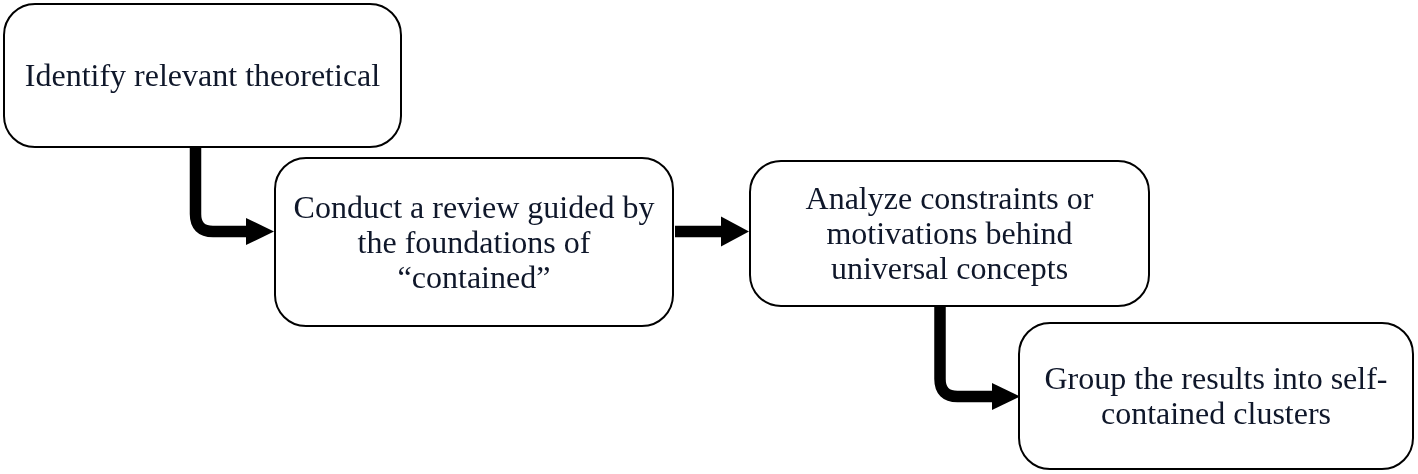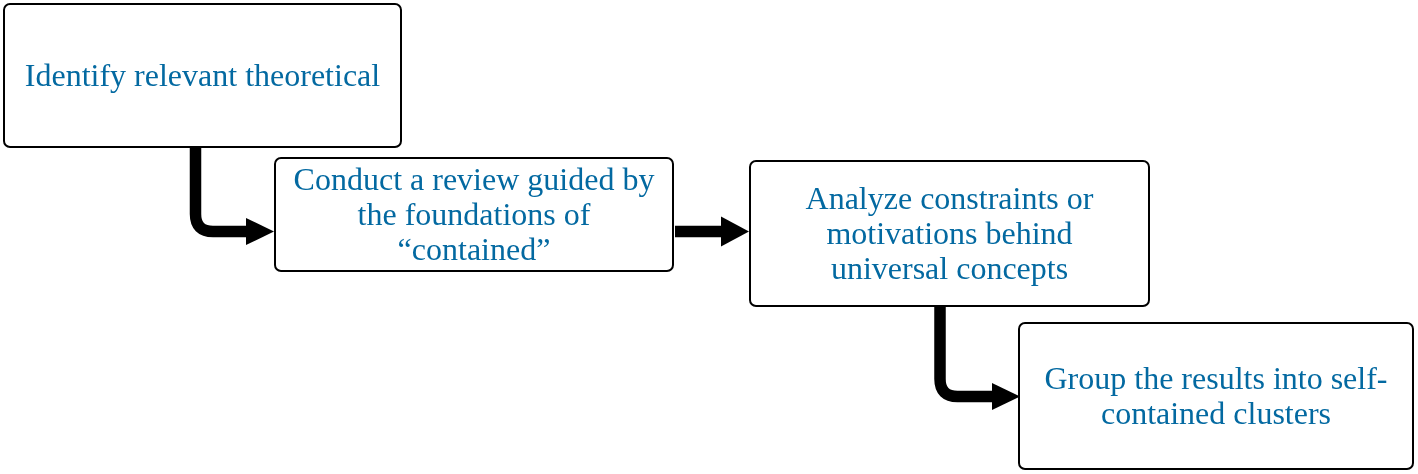--- a/index.html
+++ b/index.html
@@ -30,32 +30,32 @@
   }
   .connector-head {
     fill: #000000;
     stroke: none;
   }
   .step {
     position: absolute;
     box-sizing: border-box;
     background: #ffffff;
     border: 2.5px solid #000000;
-    border-radius: 7px;
+    border-radius: 32px;
     display: flex;
     align-items: center;
     justify-content: center;
     text-align: center;
-    color: #0369a1;
+    color: #0f172a;
     font-size: 32px;
     line-height: 35px;
   }
   .step .lines span { display: block; }
   #step1 { left: 3px;    top: 3px;   width: 399px; height: 145px; }
-  #step2 { left: 274px;  top: 157px; width: 400px; height: 115px; }
+  #step2 { left: 274px;  top: 157px; width: 400px; height: 170px; }
   #step3 { left: 749px;  top: 160px; width: 401px; height: 147px; }
   #step4 { left: 1018px; top: 322px; width: 396px; height: 148px; }
 </style>
 </head>
 <body>
 
 <div class="canvas">
 
   <svg class="connectors" viewBox="0 0 1418 474">
 

